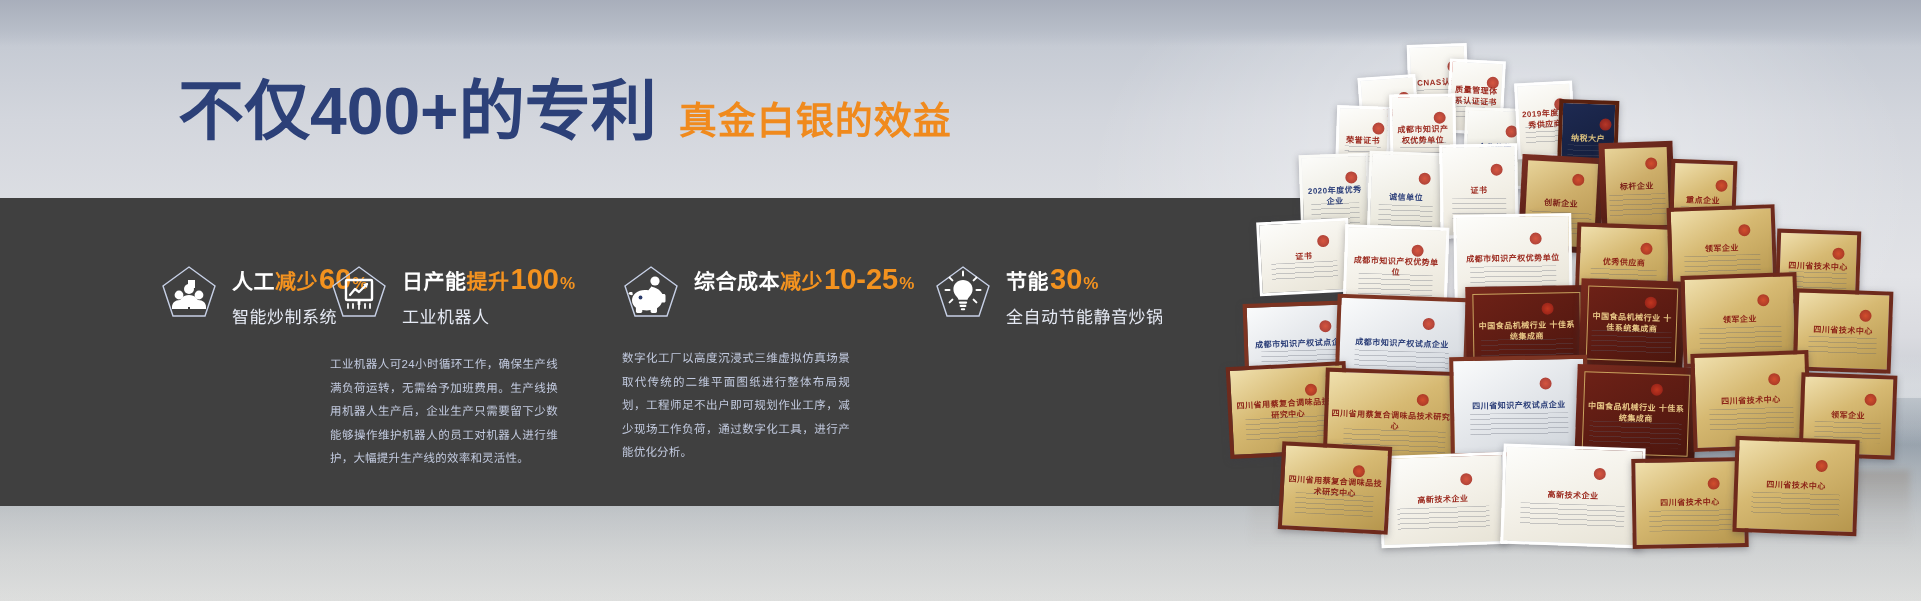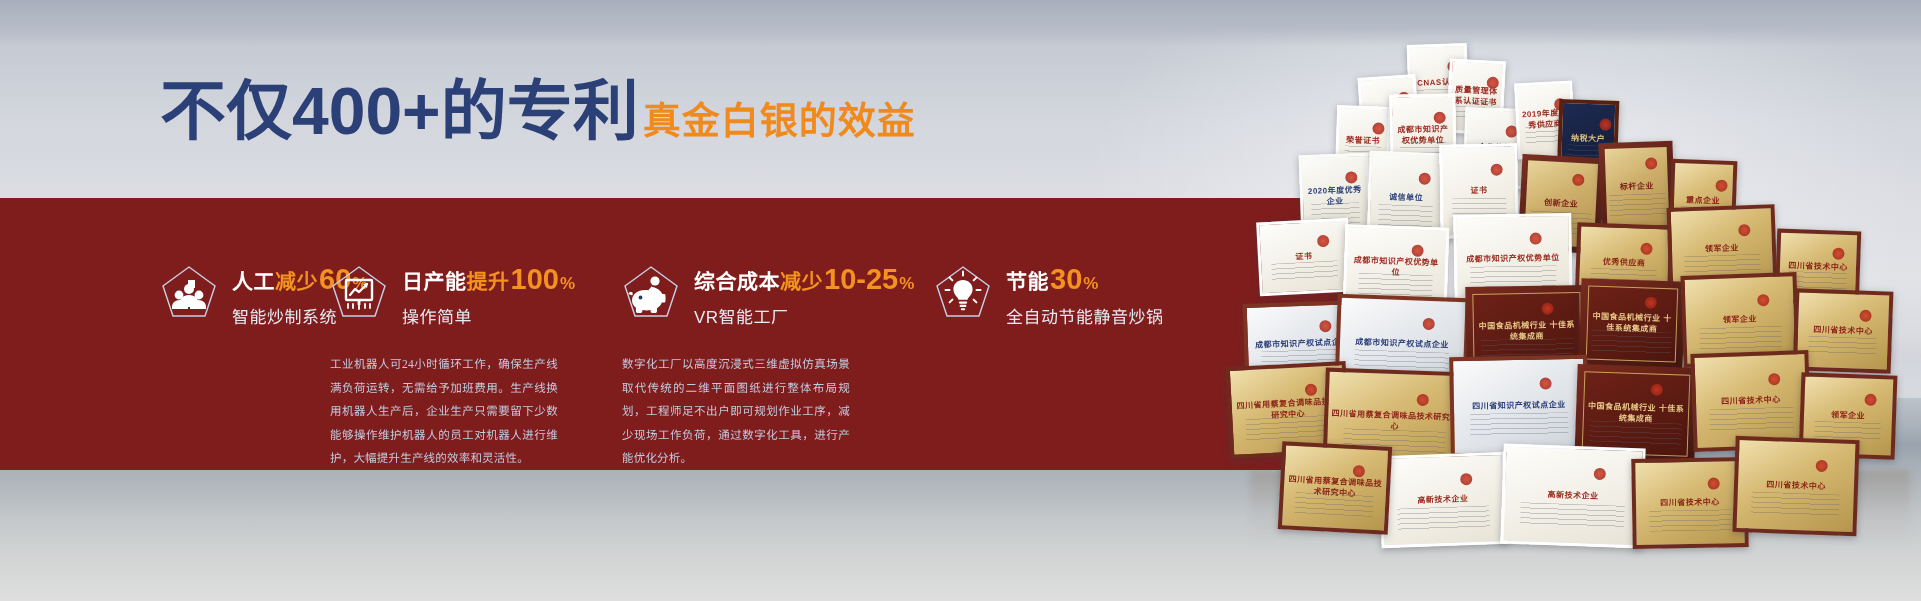--- a/index.html
+++ b/index.html
@@ -58,32 +58,32 @@
     position:absolute;left:160px;top:78px;
     white-space:nowrap;
     display:flex;align-items:baseline;
   }
   .hl-s{
     font-size:37px;color:#48597f;font-weight:400;
     letter-spacing:1px;
   }
   .hl-big{
     font-size:66px;color:#2c4078;font-weight:700;
-    letter-spacing:0px;margin:0 0;
+    letter-spacing:0px;margin:0 18px;
     line-height:1;
   }
   .hl-orange{
     font-size:38px;color:#f08a1d;font-weight:700;
     letter-spacing:1px;margin-left:4px;
   }
 
   
   .panel{
-    position:absolute;left:0;top:198px;width:1414px;height:272px;
-    background:#7f1d1d;
+    position:absolute;left:0;top:198px;width:1414px;height:308px;
+    background:#404040;
   }
 
   .features{
     position:absolute;left:0;top:0;width:100%;height:100%;
     display:flex;
   }
   .feature{
     position:relative;
     box-sizing:border-box;
     padding-top:64px;
@@ -113,21 +113,21 @@
     font-size:17px;color:#e6eaf4;font-weight:400;white-space:nowrap;letter-spacing:.5px;
   }
   .f-body{
     margin-top:25px;
     font-size:11.5px;line-height:2.05;
     color:#c3cbe0;
     letter-spacing:.2px;
     text-align:justify;
   }
   .f0 .f-body{width:228px;}
-  .f1 .f-body{width:228px;font-family:Liberation Serif, serif;}
+  .f1 .f-body{width:228px;}
   .f2 .f-body{width:228px;font-family:Liberation Serif, serif;}
   .f3 .f-body{width:250px;}
 
   
   .wall{
     position:absolute;left:1240px;top:34px;width:681px;height:500px;
   }
   .cert{
     position:absolute;
     box-sizing:border-box;
@@ -514,21 +514,21 @@
                 </g>
               </svg>
             </span>
       <div class="f-texts">
         <div class="f-title">
           <span class="t-white">日产能</span>
           <span class="t-orange">提升</span>
           <span class="t-num">100</span>
           <span class="t-pct">%</span>
         </div>
-        <div class="f-sub">操作简单</div>
+        <div class="f-sub">工业机器人</div>
       </div>
     </div>
     <div class="f-body">工业机器人可24小时循环工作，确保生产线满负荷运转，无需给予加班费用。生产线换用机器人生产后，企业生产只需要留下少数能够操作维护机器人的员工对机器人进行维护，大幅提升生产线的效率和灵活性。</div>
         </div>
         <div class="feature f2">
     <div class="f-head">
       <span class="f-icon">
               <svg viewBox="0 0 58 58">
                 <polygon points="29,3 55,22 45,52 13,52 3,22" fill="none" stroke="#c7d0e6" stroke-width="1.4"></polygon>
     <g fill="#ffffff">
@@ -539,21 +539,20 @@
     </g>
               </svg>
             </span>
       <div class="f-texts">
         <div class="f-title">
           <span class="t-white">综合成本</span>
           <span class="t-orange">减少</span>
           <span class="t-num">10-25</span>
           <span class="t-pct">%</span>
         </div>
-        <div class="f-sub">VR智能工厂</div>
       </div>
     </div>
     <div class="f-body">数字化工厂以高度沉浸式三维虚拟仿真场景取代传统的二维平面图纸进行整体布局规划，工程师足不出户即可规划作业工序，减少现场工作负荷，通过数字化工具，进行产能优化分析。</div>
         </div>
         <div class="feature f3">
     <div class="f-head">
       <span class="f-icon">
               <svg viewBox="0 0 58 58">
                 <polygon points="29,3 55,22 45,52 13,52 3,22" fill="none" stroke="#c7d0e6" stroke-width="1.4"></polygon>
     <g fill="#ffffff">

